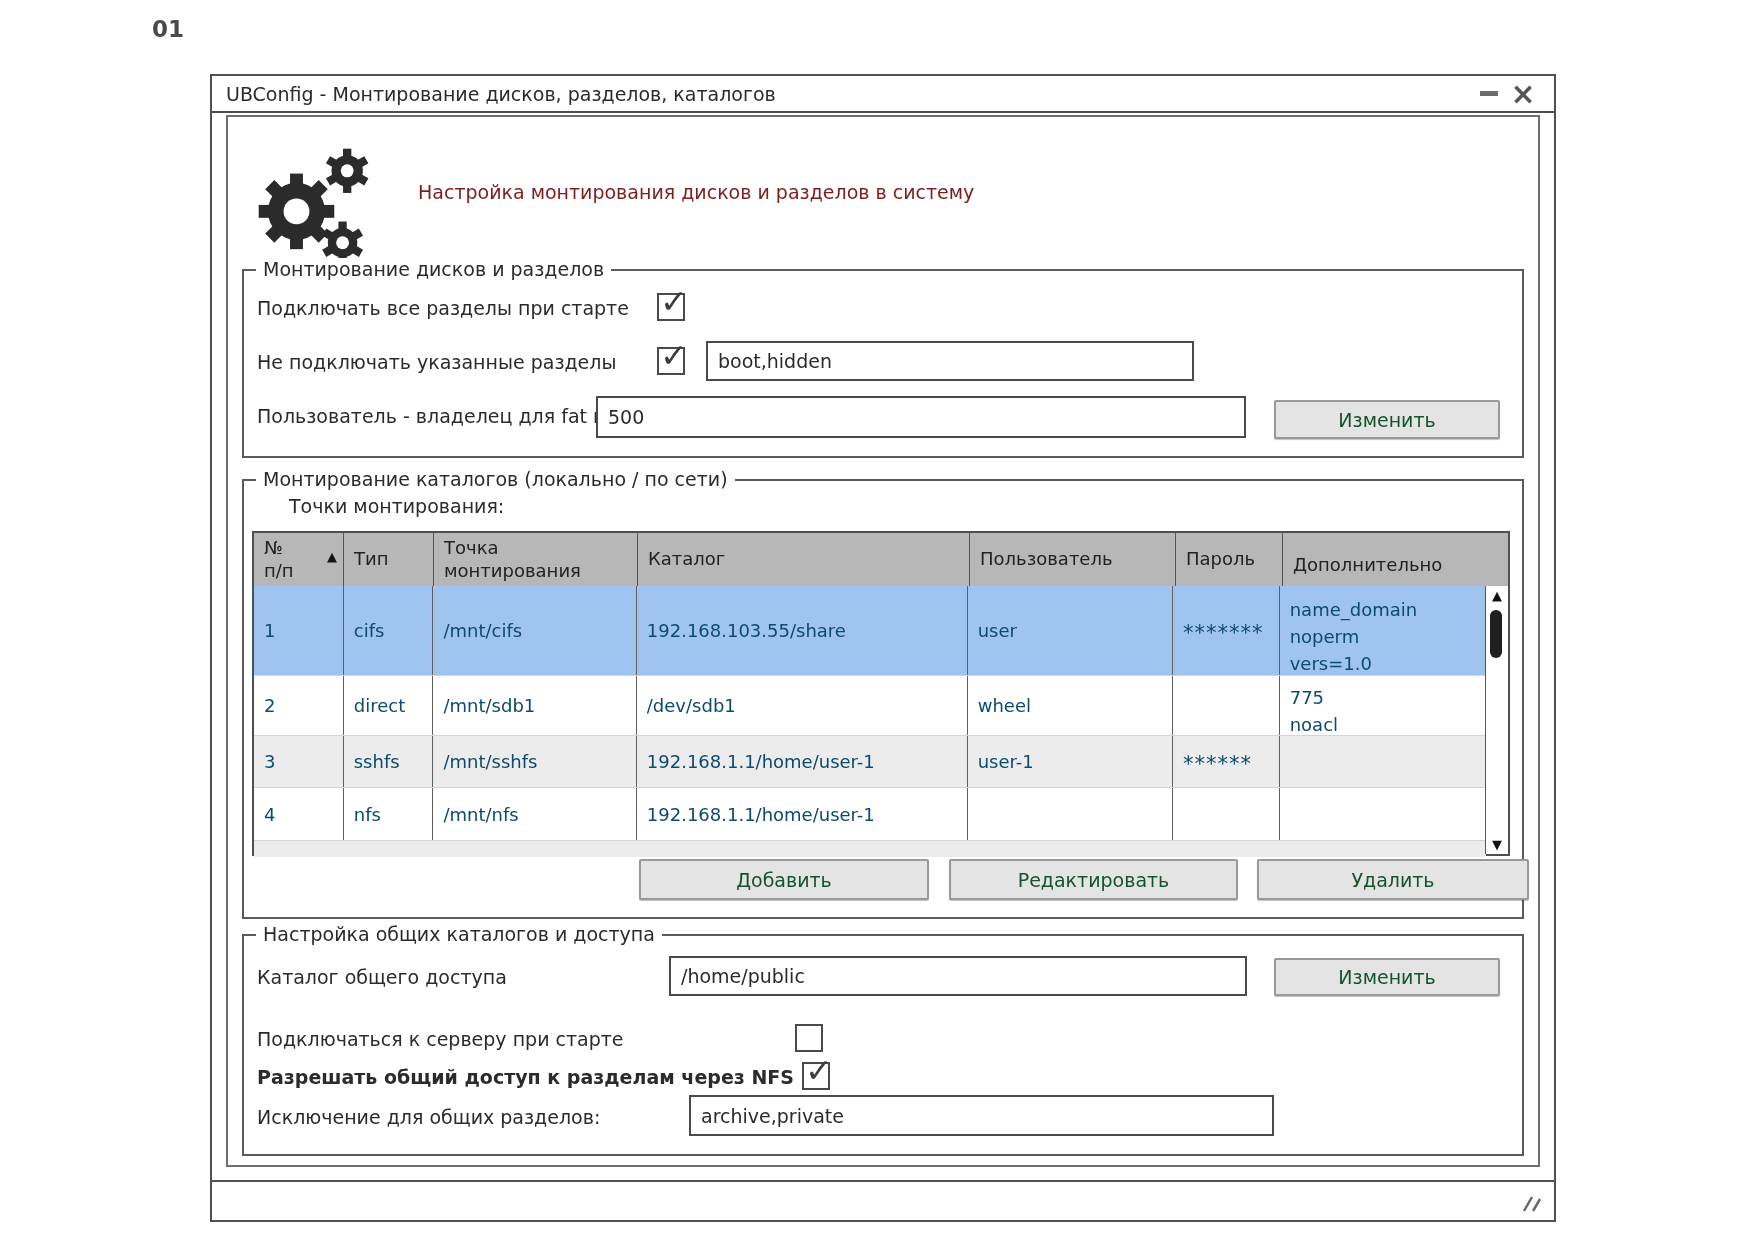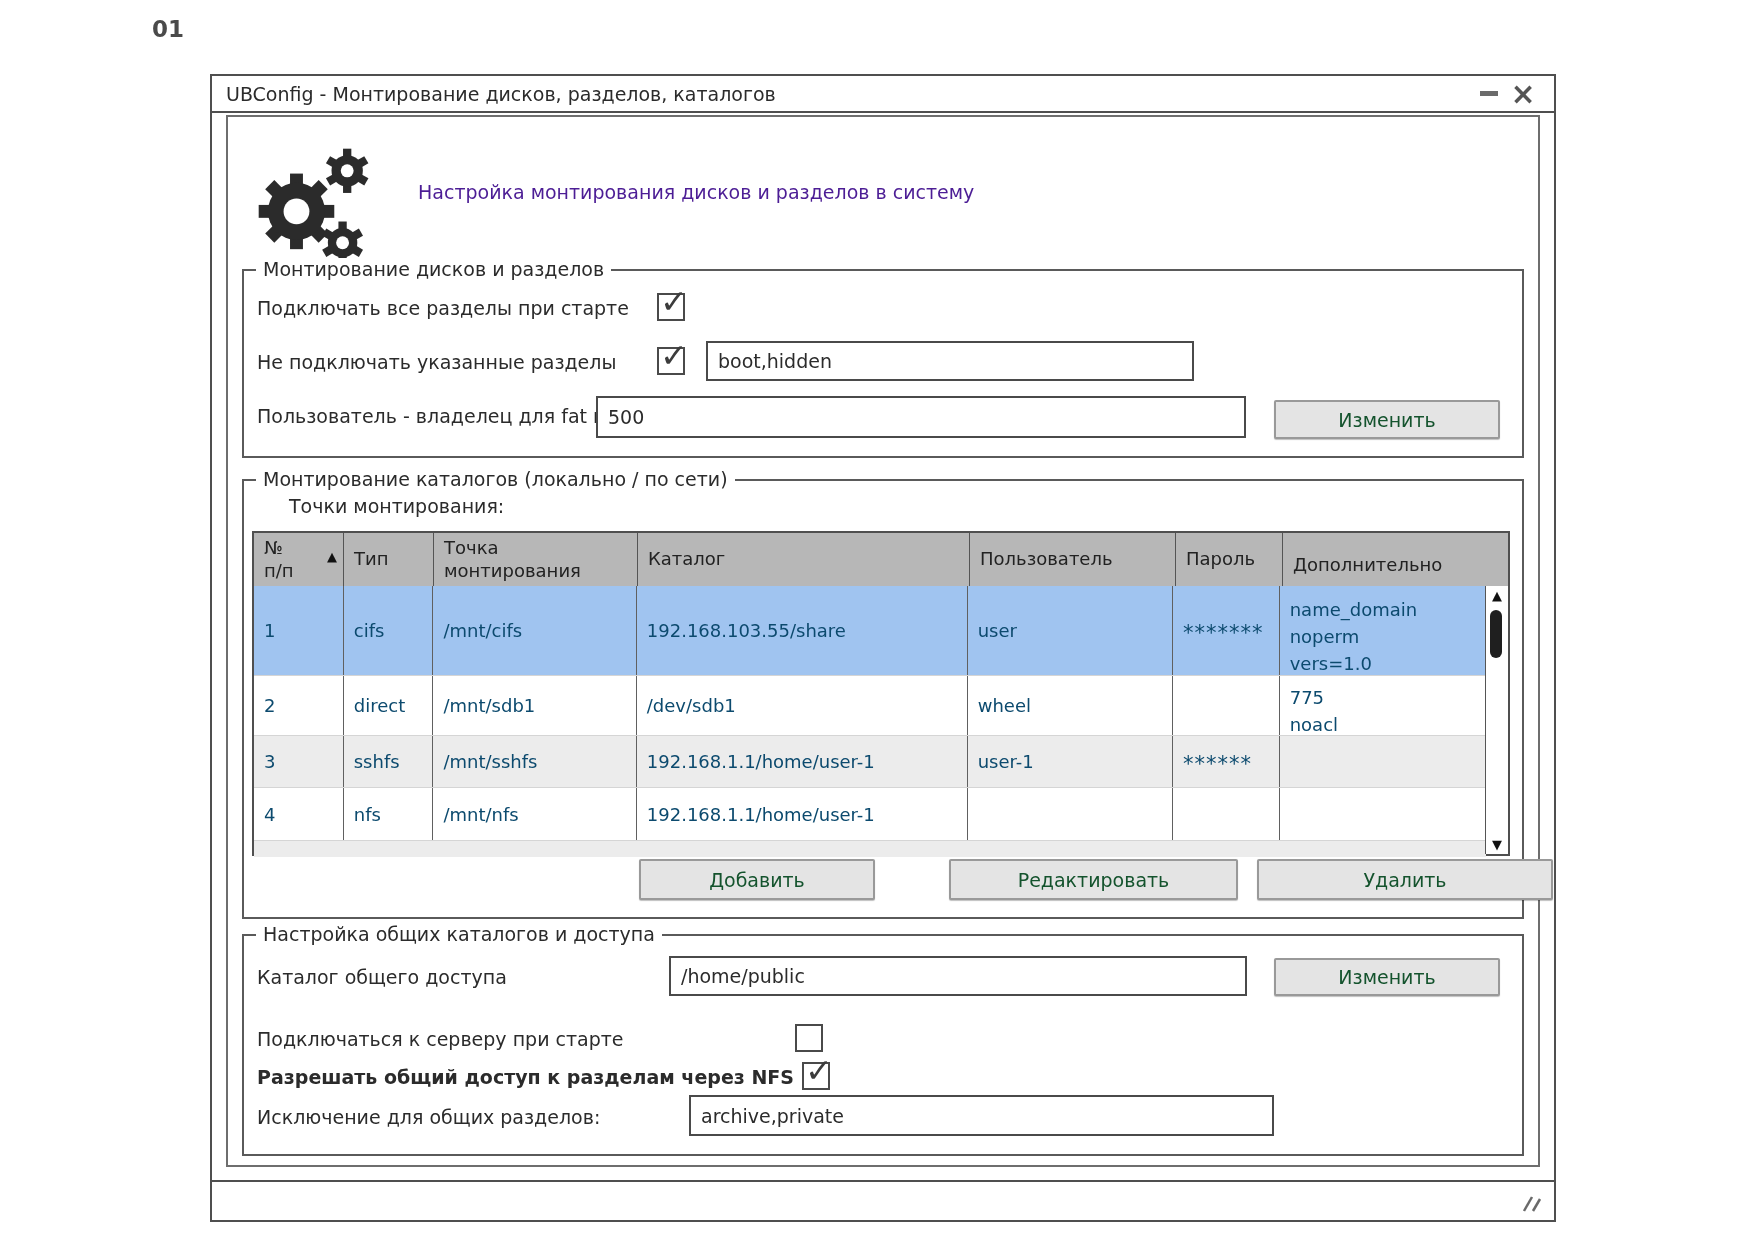--- a/index.html
+++ b/index.html
@@ -17,21 +17,21 @@
   .titlebar .title{flex:1;font-size:19px;color:#2b2b2b;}
   .min-btn{width:34px;height:28px;display:flex;align-items:center;justify-content:center;cursor:default;}
   .min-btn .dash{width:18px;height:5px;background:#6b6b6b;display:block;}
   .close-btn{width:34px;height:30px;display:flex;align-items:center;justify-content:center;
              font-size:30px;font-weight:bold;color:#555;line-height:1;}
 
   
   .content{left:14px;right:14px;top:39px;bottom:53px;border:2px solid #6e6e6e;}
 
   .gears-icon{left:26px;top:28px;}
-  .subtitle{left:190px;top:64px;font-size:19px;color:#4c1d95;}
+  .subtitle{left:190px;top:64px;font-size:19px;color:#7f1d1d;}
 
   
   .group{border:2px solid #5a5a5a;background:#fff;}
   .group1{left:14px;top:152px;width:1278px;height:185px;}
   .group2{left:14px;top:362px;width:1278px;height:436px;}
   .group3{left:14px;top:817px;width:1278px;height:218px;}
   .legend{position:absolute;top:-13px;left:12px;background:#fff;padding:0 7px;font-size:19px;color:#2b2b2b;}
 
   .lbl{font-size:19px;color:#2b2b2b;white-space:nowrap;}
 
@@ -74,23 +74,23 @@
 
   
   .g1-lbl-a{left:13px;top:26px;}  .g1-cb-a{left:413px;top:22px;}
   .g1-lbl-b{left:13px;top:80px;}  .g1-cb-b{left:413px;top:76px;}
   .g1-field-b{left:462px;top:70px;width:488px;height:40px;}
   .g1-lbl-c{left:13px;top:134px;} .g1-field-c{left:352px;top:125px;width:650px;height:42px;}
   .g1-btn{left:1030px;top:129px;width:226px;height:39px;}
 
   
   .g2-points{left:13px;top:14px;margin-left:32px;}
-  .g2-btnrow-add {left:395px;top:378px;width:236px;height:41px;}
+  .g2-btnrow-add {left:395px;top:378px;width:290px;height:41px;}
   .g2-btnrow-edit{left:705px;top:378px;width:289px;height:41px;}
-  .g2-btnrow-del {left:1013px;top:378px;width:296px;height:41px;}
+  .g2-btnrow-del {left:1013px;top:378px;width:272px;height:41px;}
 
   
   .g3-lbl-dir{left:13px;top:30px;}
   .g3-field-dir{left:425px;top:20px;width:578px;height:40px;}
   .g3-btn{left:1030px;top:22px;width:226px;height:38px;}
   .g3-lbl-conn{left:13px;top:92px;} .g3-cb-conn{left:551px;top:88px;}
   .g3-lbl-nfs{left:13px;top:130px;font-weight:bold;} .g3-cb-nfs{left:558px;top:126px;}
   .g3-lbl-excl{left:13px;top:170px;}
   .g3-field-excl{left:418px;top:159px;width:585px;height:41px;margin-left:27px;}
 

